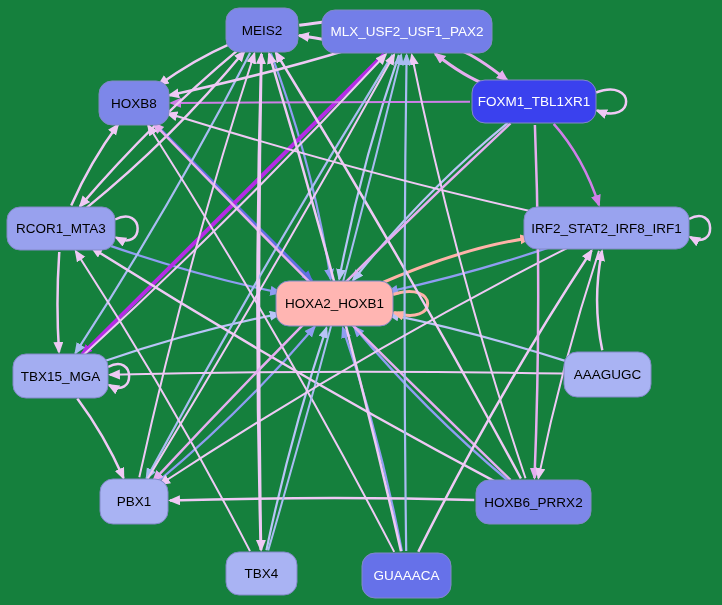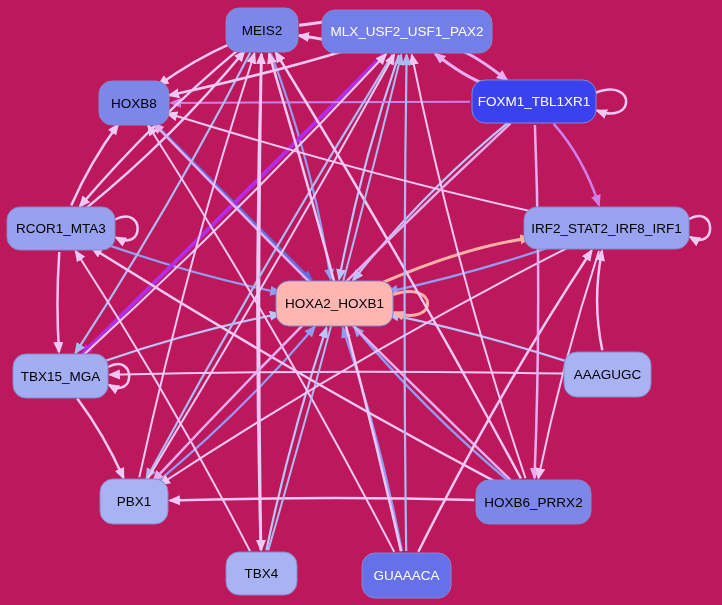--- a/index.html
+++ b/index.html
@@ -1,17 +1,17 @@
 <!DOCTYPE html>
 <html><head>
 <meta charset="utf-8">
 <style>
   html,body{margin:0;padding:0;background:#ffffff;}
   body{font-family:"Liberation Sans", sans-serif;}
-  #stage{position:relative;width:722px;height:605px;background:#be185d;overflow:hidden;}
+  #stage{position:relative;width:722px;height:605px;background:#15803d;overflow:hidden;}
   svg{display:block;}
   .node-rect{stroke:#8289c8;stroke-width:1;}
   .node-label{font-family:"Liberation Sans", sans-serif;font-size:13.5px;pointer-events:none;}
   .edge{fill:none;}
 </style>
 </head>
 <body>
 
 <div id="stage">
   <svg id="net" width="722" height="605" viewBox="0 0 722 605" xmlns="http://www.w3.org/2000/svg">

